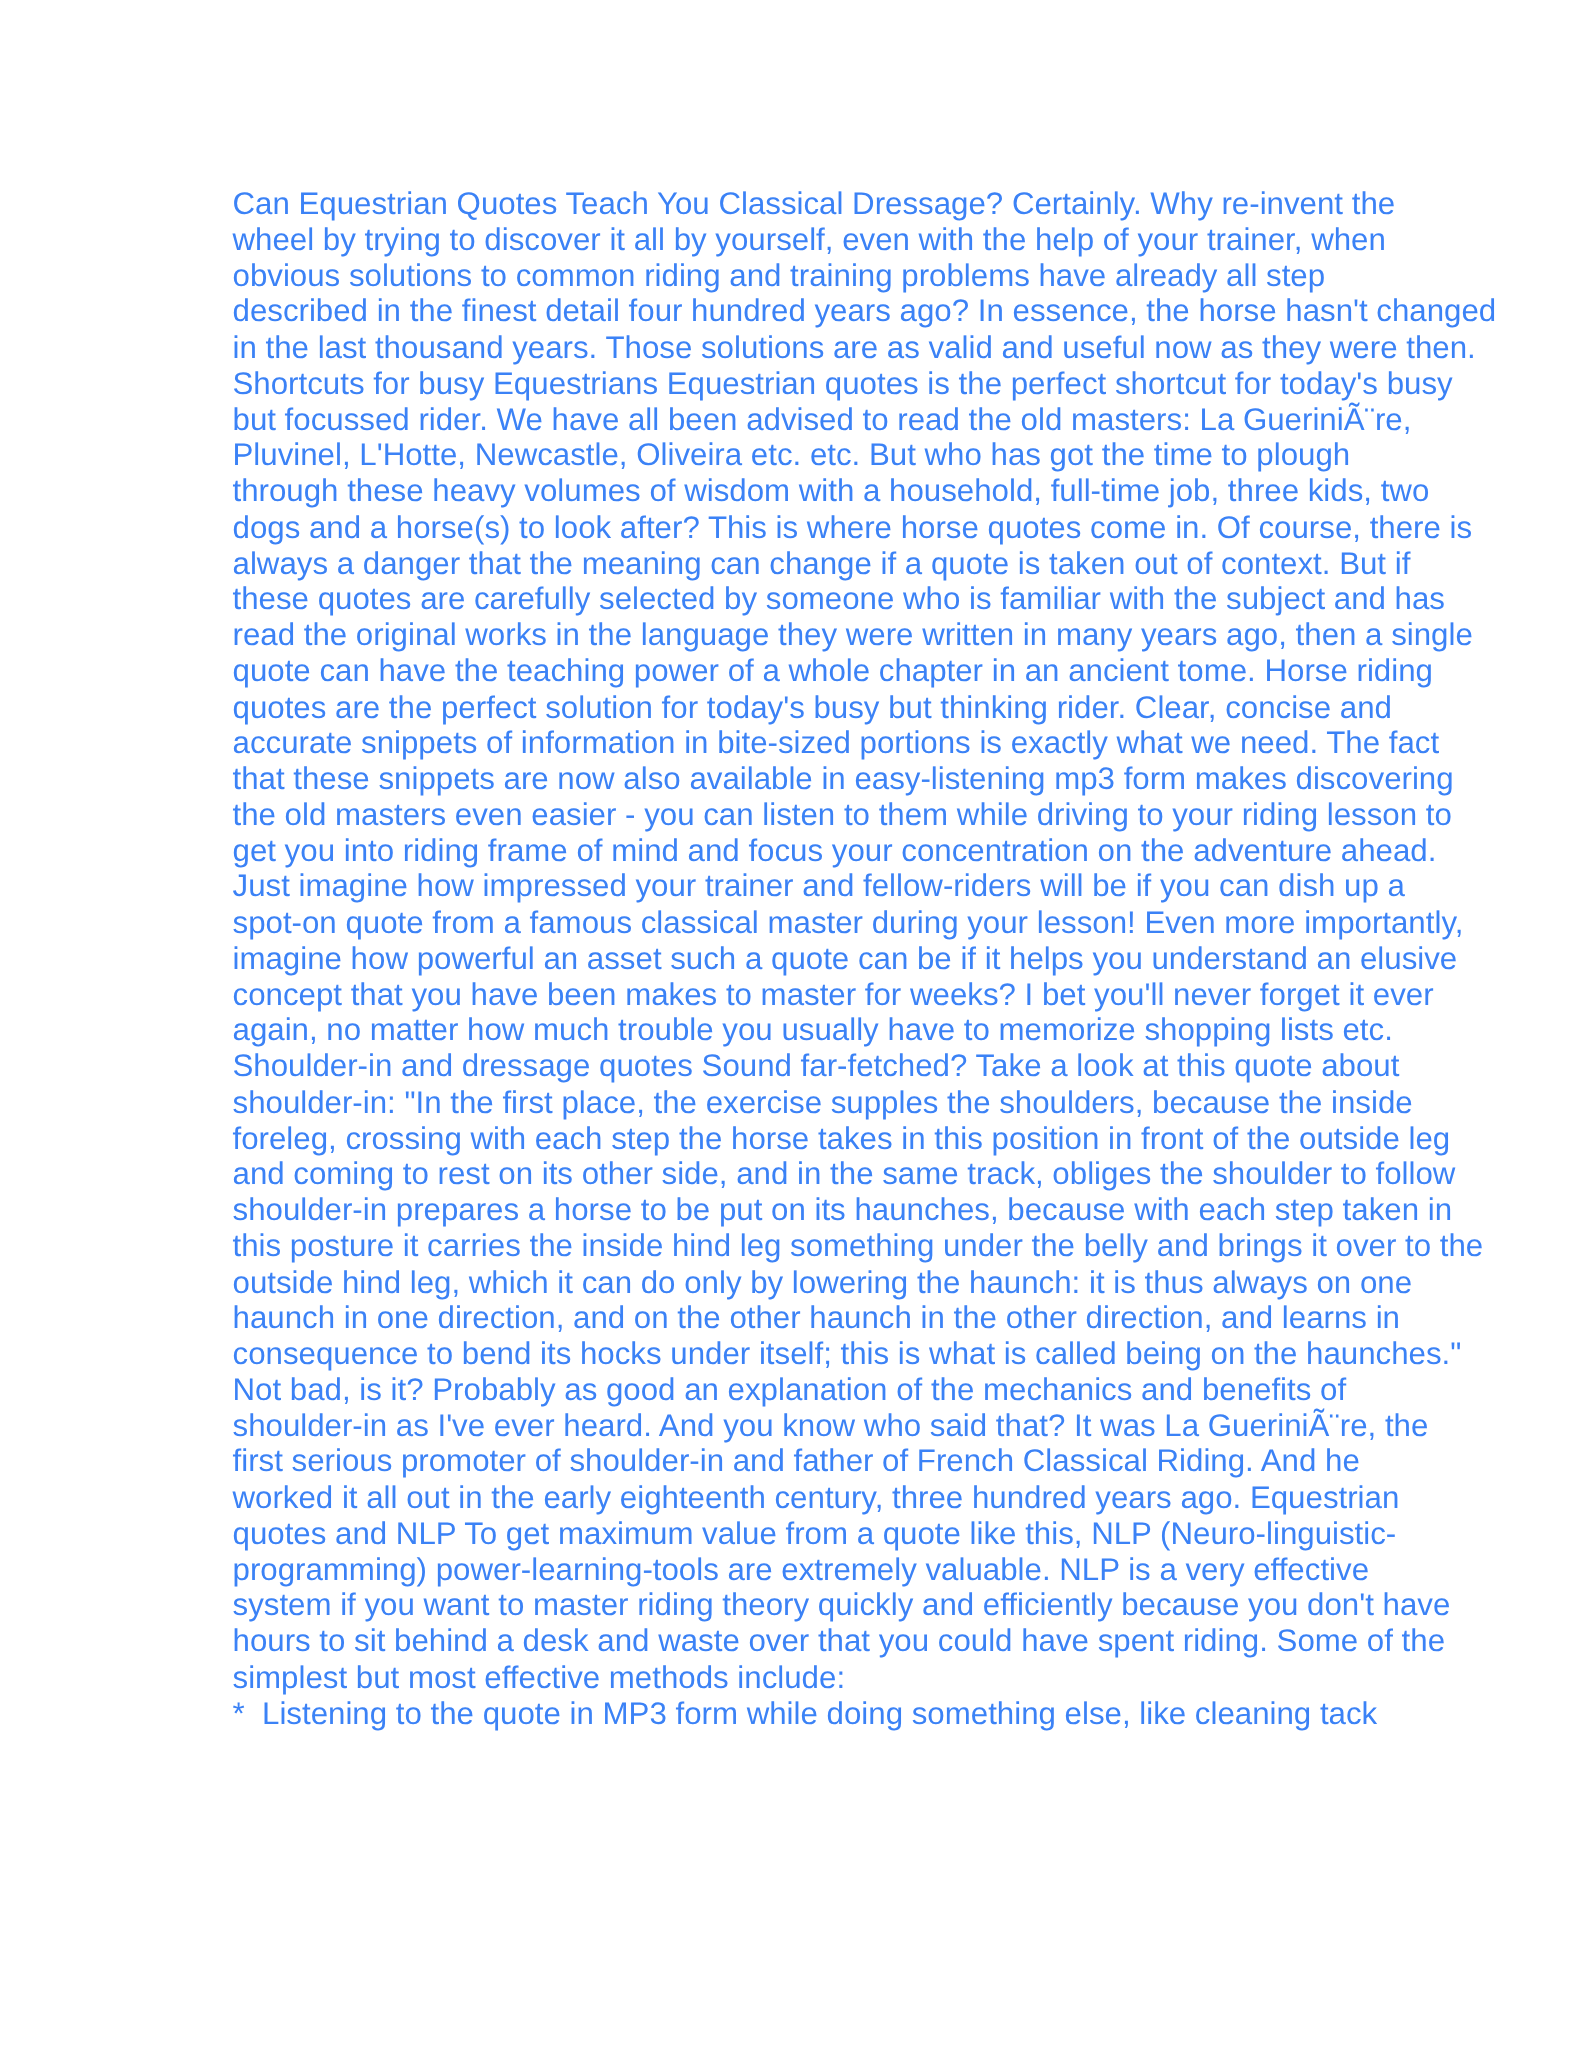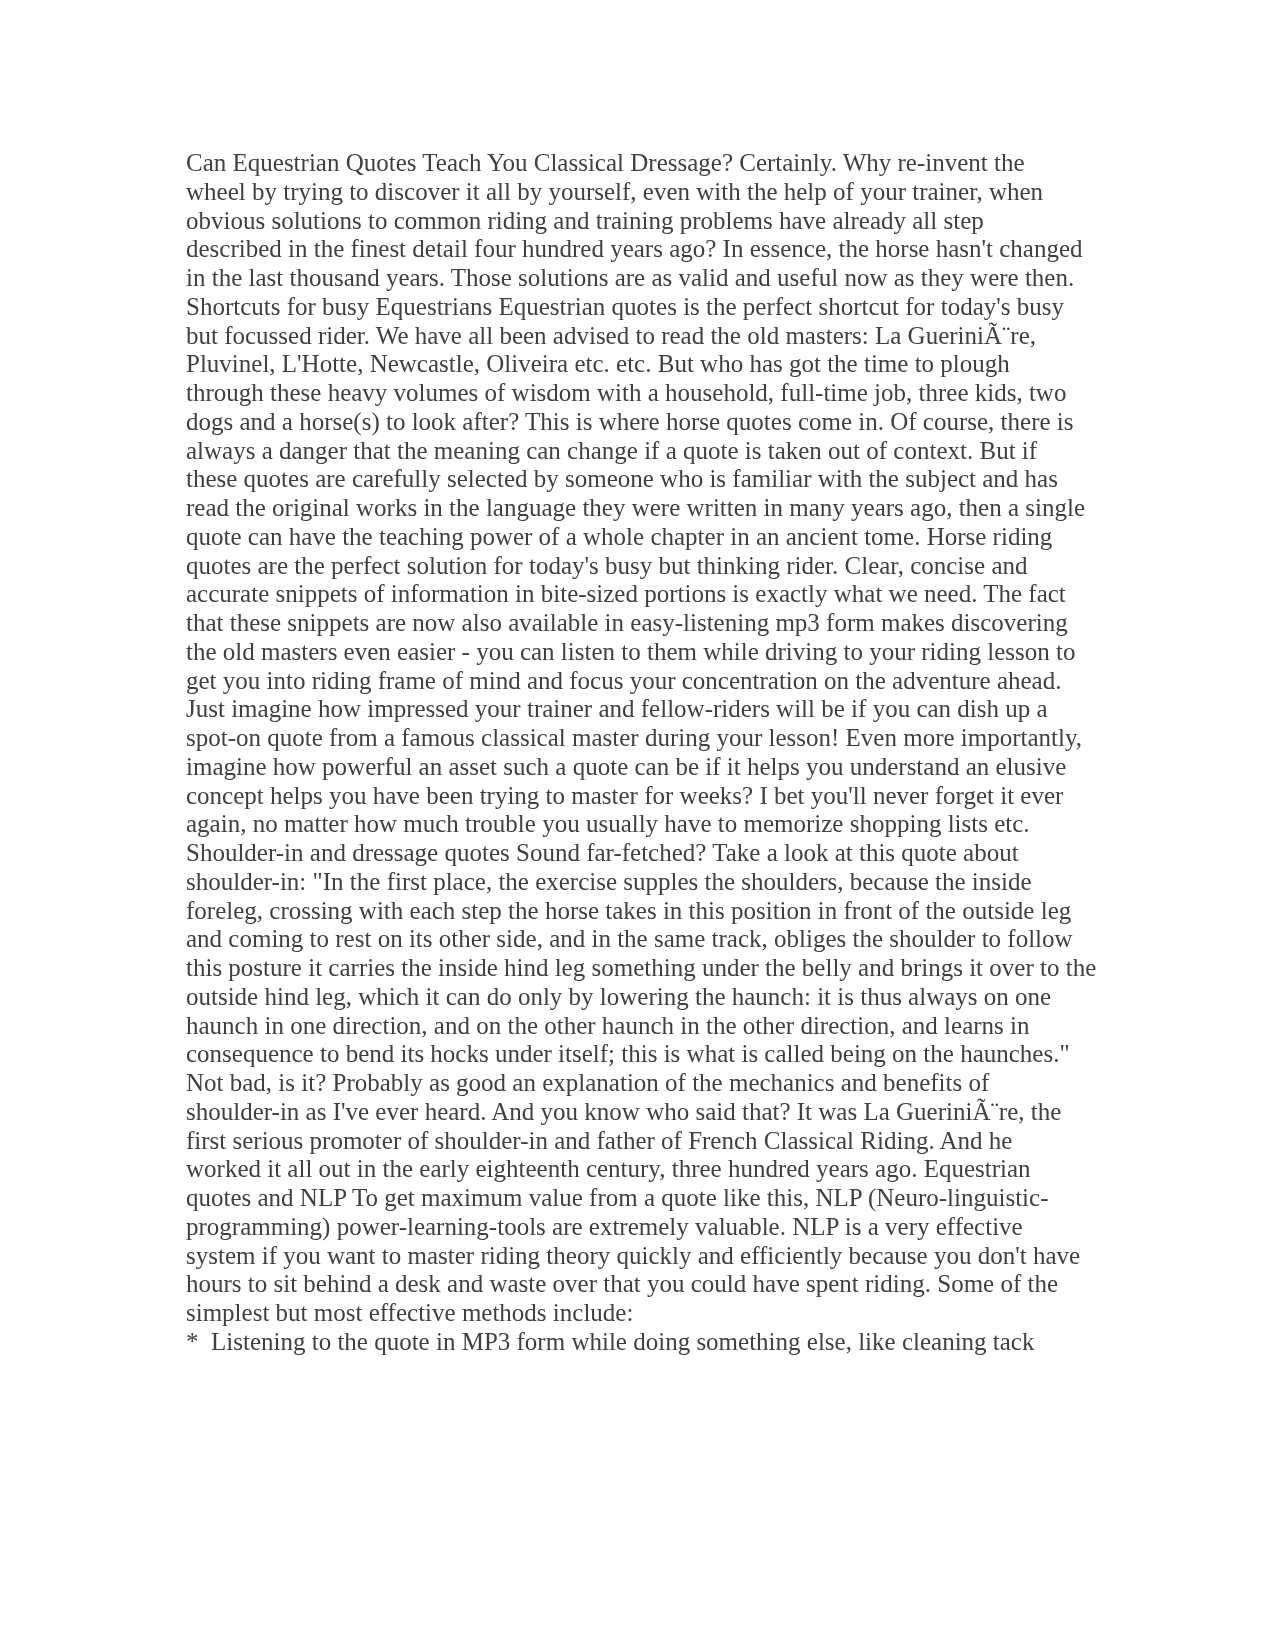--- a/index.html
+++ b/index.html
@@ -14,24 +14,24 @@
     background: #ffffff;
     overflow: hidden;
   }
   .text-body {
     position: absolute;
     left: 186px;
     top: 149px;
     width: 910px;
   }
   .line {
-    font-family: Liberation Serif, serif;
+    font-family: Liberation Sans, sans-serif;
     font-size: 25px;
     line-height: 28.75px;
-    color: #404040;
+    color: #3b82f6;
     white-space: pre;
   }
 </style>
 </head>
 <body>
 
 <div class="page">
   <div class="text-body">
 
   <div class="line">Can Equestrian Quotes Teach You Classical Dressage? Certainly. Why re-invent the</div>
@@ -49,26 +49,27 @@
       <div class="line">read the original works in the language they were written in many years ago, then a single</div>
       <div class="line">quote can have the teaching power of a whole chapter in an ancient tome. Horse riding</div>
       <div class="line">quotes are the perfect solution for today's busy but thinking rider. Clear, concise and</div>
       <div class="line">accurate snippets of information in bite-sized portions is exactly what we need. The fact</div>
       <div class="line">that these snippets are now also available in easy-listening mp3 form makes discovering</div>
       <div class="line">the old masters even easier - you can listen to them while driving to your riding lesson to</div>
       <div class="line">get you into riding frame of mind and focus your concentration on the adventure ahead.</div>
       <div class="line">Just imagine how impressed your trainer and fellow-riders will be if you can dish up a</div>
       <div class="line">spot-on quote from a famous classical master during your lesson! Even more importantly,</div>
       <div class="line">imagine how powerful an asset such a quote can be if it helps you understand an elusive</div>
-      <div class="line">concept helps you have been trying to master for weeks? I bet you'll never forget it ever</div>
+      <div class="line">concept that you have been makes to master for weeks? I bet you'll never forget it ever</div>
       <div class="line">again, no matter how much trouble you usually have to memorize shopping lists etc.</div>
       <div class="line">Shoulder-in and dressage quotes Sound far-fetched? Take a look at this quote about</div>
       <div class="line">shoulder-in: "In the first place, the exercise supples the shoulders, because the inside</div>
       <div class="line">foreleg, crossing with each step the horse takes in this position in front of the outside leg</div>
       <div class="line">and coming to rest on its other side, and in the same track, obliges the shoulder to follow</div>
+      <div class="line">shoulder-in prepares a horse to be put on its haunches, because with each step taken in</div>
       <div class="line">this posture it carries the inside hind leg something under the belly and brings it over to the</div>
       <div class="line">outside hind leg, which it can do only by lowering the haunch: it is thus always on one</div>
       <div class="line">haunch in one direction, and on the other haunch in the other direction, and learns in</div>
       <div class="line">consequence to bend its hocks under itself; this is what is called being on the haunches."</div>
       <div class="line">Not bad, is it? Probably as good an explanation of the mechanics and benefits of</div>
       <div class="line">shoulder-in as I've ever heard. And you know who said that? It was La GueriniÃ¨re, the</div>
       <div class="line">first serious promoter of shoulder-in and father of French Classical Riding. And he</div>
       <div class="line">worked it all out in the early eighteenth century, three hundred years ago. Equestrian</div>
       <div class="line">quotes and NLP To get maximum value from a quote like this, NLP (Neuro-linguistic-</div>
       <div class="line">programming) power-learning-tools are extremely valuable. NLP is a very effective</div>

